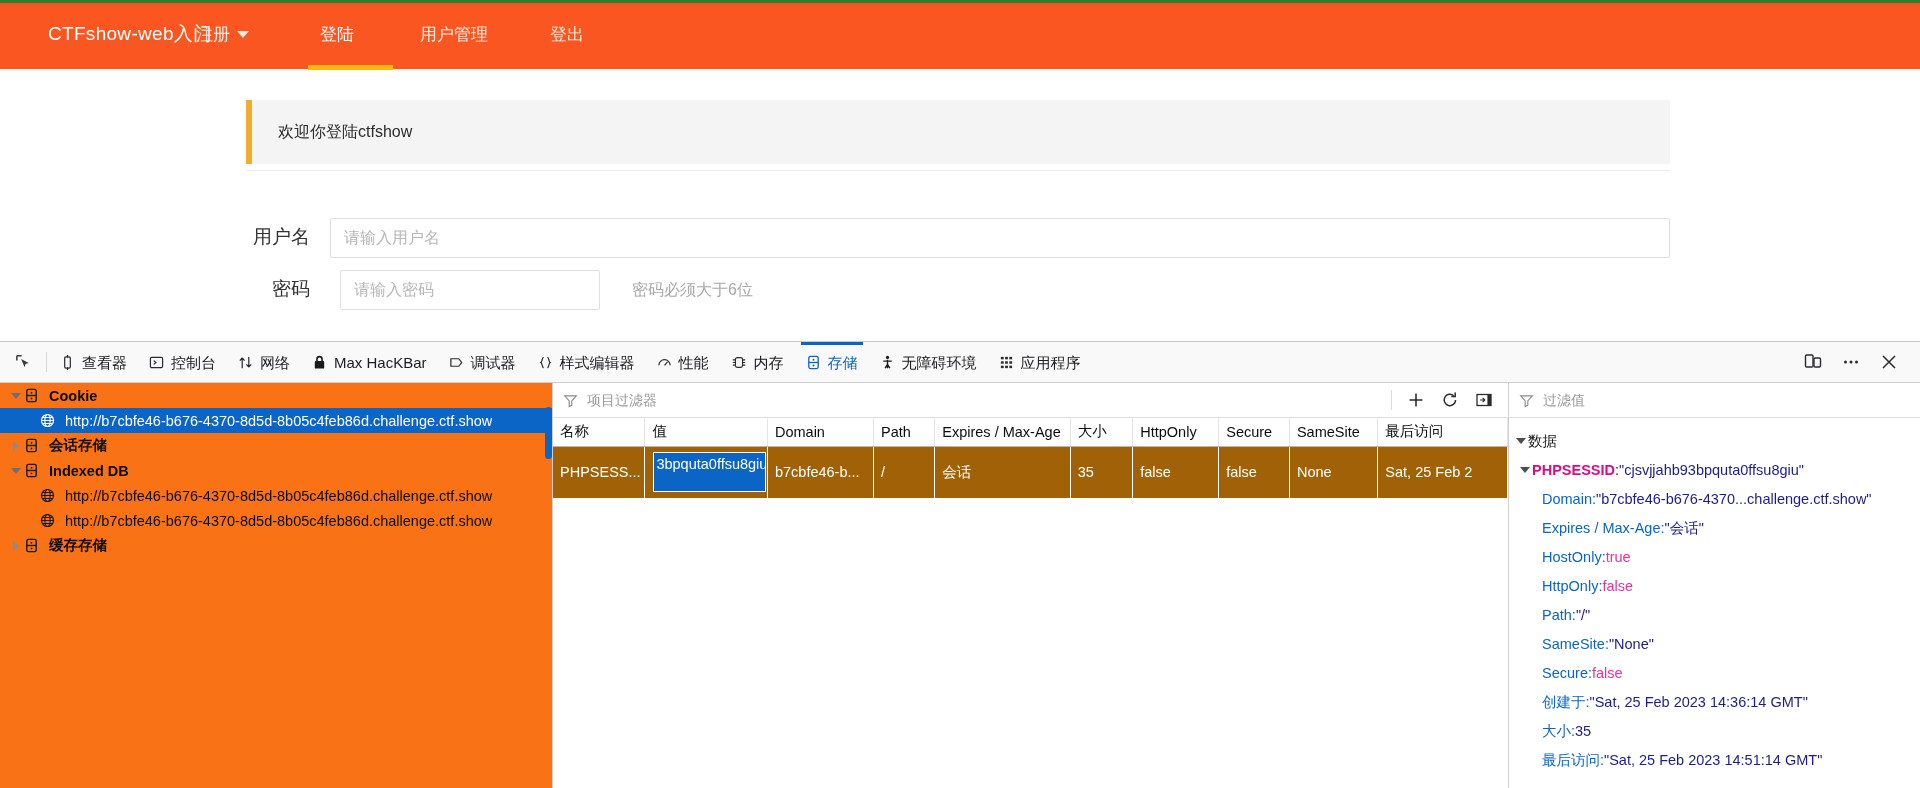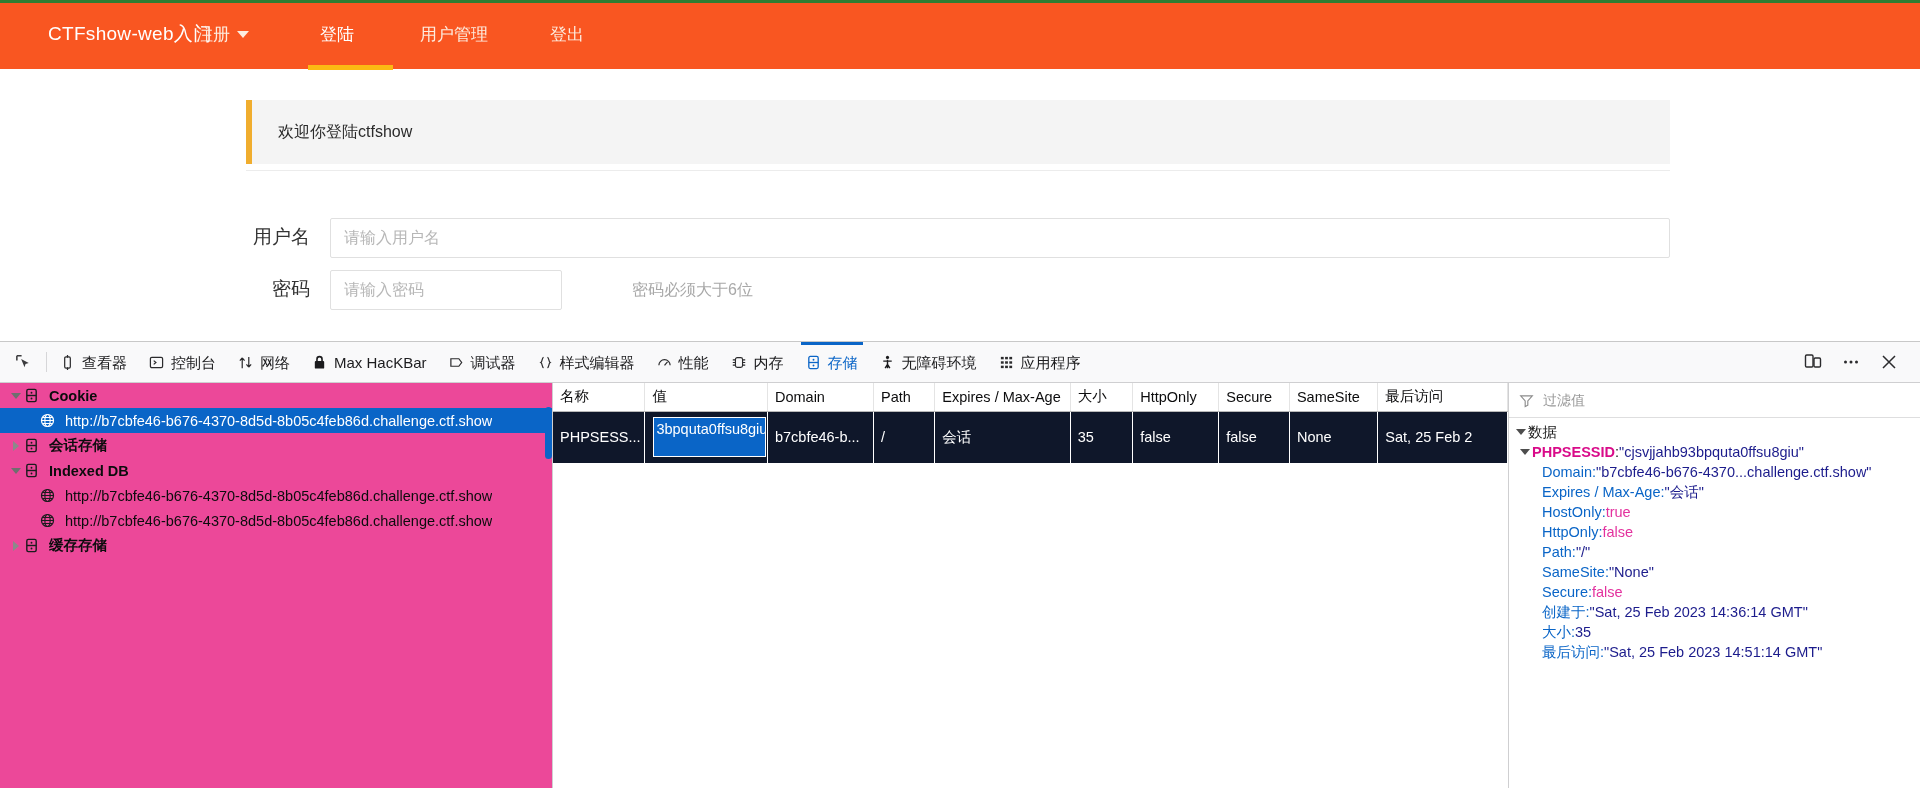--- a/index.html
+++ b/index.html
@@ -86,21 +86,21 @@
     content:""; position:absolute; left:6px; right:6px; top:0; height:3px; background:#0a65c7;
   }
   .dt-right { margin-left:auto; display:flex; align-items:center; gap:4px; padding-right:14px; }
   .dt-iconbtn { width:34px; height:34px; display:flex; align-items:center; justify-content:center; cursor:pointer; }
 
   .dt-body { position:absolute; left:0; top:41px; width:1920px; height:406px; display:flex; }
 
   
   .dt-sidebar {
     width:553px; height:406px; border-right:1px solid #cfcfd1; position:relative;
-    overflow:hidden; background:#ec4899;
+    overflow:hidden; background:#f97316;
   }
   .tree-row {
     height:25px; display:flex; align-items:center; font-size:14.5px; color:#0c0c0d;
     white-space:nowrap; cursor:pointer; padding-left:8px;
   }
   .tree-row.group { font-weight:bold; }
   .tree-row.child { padding-left:40px; font-weight:normal; }
   .tree-row.selected { background:#0a65c7; color:#ffffff; }
   .twisty {
     width:16px; height:16px; display:inline-flex; align-items:center; justify-content:center;
@@ -138,33 +138,33 @@
   table.cookie-table { border-collapse:collapse; width:100%; table-layout:fixed; }
   table.cookie-table th {
     font-weight:normal; font-size:14.5px; color:#0c0c0d; text-align:left;
     padding:4px 0 5px 7px; border-right:1px solid #e4e4e4; border-bottom:1px solid #b9b9b9;
     background:#fff; white-space:nowrap; overflow:hidden; cursor:pointer;
   }
   table.cookie-table td {
     font-size:14.5px; padding:4px 0 5px 7px; border-right:1px solid rgba(255,255,255,.35);
     white-space:nowrap; overflow:hidden; text-overflow:ellipsis;
   }
-  tr.row-sel td { background:#0f172a; color:#ffffff; }
+  tr.row-sel td { background:#a16207; color:#ffffff; }
   td.editing { padding:0; position:relative; }
   .cell-edit {
     display:block; margin:1px 1px; height:40px; line-height:23px;
     border:1px solid #ffffff; background:#0a65c7; color:#fff;
     font-size:14.5px; padding:0 2px; overflow:hidden; white-space:nowrap;
     font-family:"Liberation Sans","DejaVu Sans",sans-serif;
   }
 
   
   .dt-aside { flex:1; height:406px; position:relative; background:#fff; overflow:hidden; }
   .detail-rows { font-size:14.5px; }
-  .d-row { height:20px; line-height:20px; white-space:nowrap; display:flex; align-items:center; }
+  .d-row { height:20px; line-height:20px; white-space:nowrap; display:flex; align-items:center;margin-top:9px; }
   .d-row .twisty2 {
     width:15px; display:inline-flex; align-items:center; justify-content:center; flex:0 0 15px; cursor:pointer;
   }
   .d-row .twisty2 i { width:0;height:0; border-left:5px solid transparent; border-right:5px solid transparent; border-top:6px solid #4d4d4d; display:block; }
   .k-hdr { color:#1a1a1a; font-size:14.5px; }
   .k-name { color:#d90b89; font-weight:bold;text-align:right; }
   .k-prop { color:#0a65c7; }
   .v-str { color:#1c1c8c; }
   .v-bool { color:#e3329e; }
   .v-num { color:#1c1c8c; }
@@ -201,21 +201,21 @@
   </div>
   <div class="form-divider"></div>
 
   <div class="form-row" style="top:218px;">
     <div class="form-label" style="left:190px;">用户名</div>
     <input class="form-input" style="left: 330px; width: 1340px;" placeholder="请输入用户名">
   </div>
 
   <div class="form-row" style="top:270px;">
     <div class="form-label" style="left:190px;">密码</div>
-    <input class="form-input" type="password" style="left: 330px; width: 232px;" placeholder="请输入密码">
+    <input class="form-input" type="password" style="left: 340px; width: 260px;" placeholder="请输入密码">
     <div class="form-hint" style="left:632px;">密码必须大于6位</div>
   </div>
 </div>
 
 <div id="devtools">
 
   <div class="dt-toolbar">
 
     <div class="dt-pick">
       <svg width="19" height="19" viewBox="0 0 20 20">
@@ -440,20 +440,49 @@
         </span>
         <span class="tree-label">缓存存储</span>
       </div>
 
       <div class="vscroll" style="top:24px; height:52px;">
         <div class="thumb" style="top:0; height:52px;"></div>
       </div>
     </div>
 
     <div class="dt-main">
+      <div class="filter-bar">
+        <span class="filter-ico">
+          <svg width="15" height="15" viewBox="0 0 16 16">
+              <path d="M1.8 3h12.4l-4.8 5.4V13l-2.8 1.4V8.4z" stroke="#8b8b8b" stroke-width="1.2" fill="none"></path>
+            </svg>
+        </span>
+        <input class="filter-input" placeholder="项目过滤器" style="">
+        <div class="filter-actions">
+          <div class="fa-divider"></div>
+          <div class="fa-btn">
+            <svg width="18" height="18" viewBox="0 0 18 18">
+                <path d="M9 2.5v13M2.5 9h13" stroke="#2b2b2d" stroke-width="1.6"></path>
+              </svg>
+          </div>
+          <div class="fa-btn">
+            <svg width="18" height="18" viewBox="0 0 18 18">
+                <path d="M14.6 9a5.7 5.7 0 11-1.9-4.3" stroke="#2b2b2d" stroke-width="1.5" fill="none"></path>
+                <path d="M14.2 1.6v3.9h-3.9" stroke="#2b2b2d" stroke-width="1.5" fill="none"></path>
+              </svg>
+          </div>
+          <div class="fa-btn">
+            <svg width="18" height="18" viewBox="0 0 18 18">
+                <rect x="2" y="3.5" width="14" height="11" stroke="#2b2b2d" stroke-width="1.3" fill="none"></rect>
+                <rect x="12.4" y="3.5" width="3.6" height="11" fill="#2b2b2d"></rect>
+                <path d="M5 9h4.5M7.6 6.8L9.8 9l-2.2 2.2" stroke="#2b2b2d" stroke-width="1.2" fill="none"></path>
+              </svg>
+          </div>
+        </div>
+      </div>
 
       <table class="cookie-table">
         <colgroup>
           <col style="width:78px">
             <col style="width:104px">
             <col style="width:90px">
             <col style="width:52px">
           <col style="width:115px">
             <col style="width:53px">
             <col style="width:73px">

